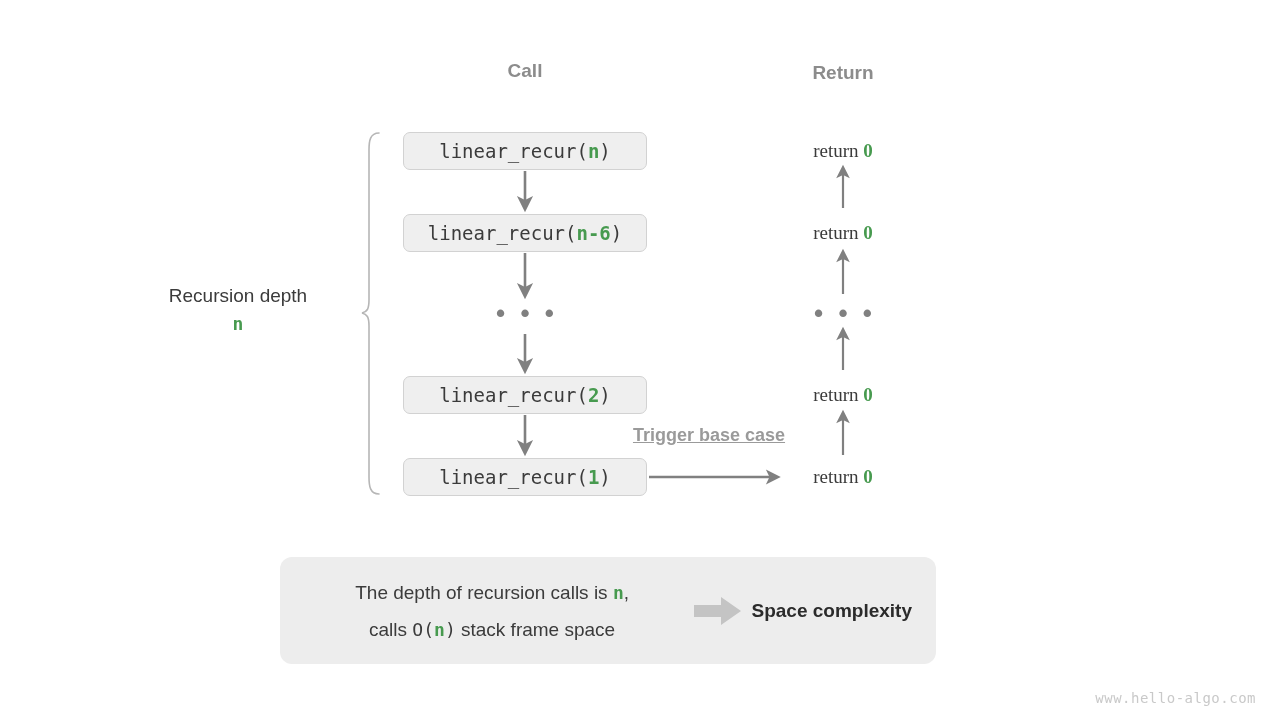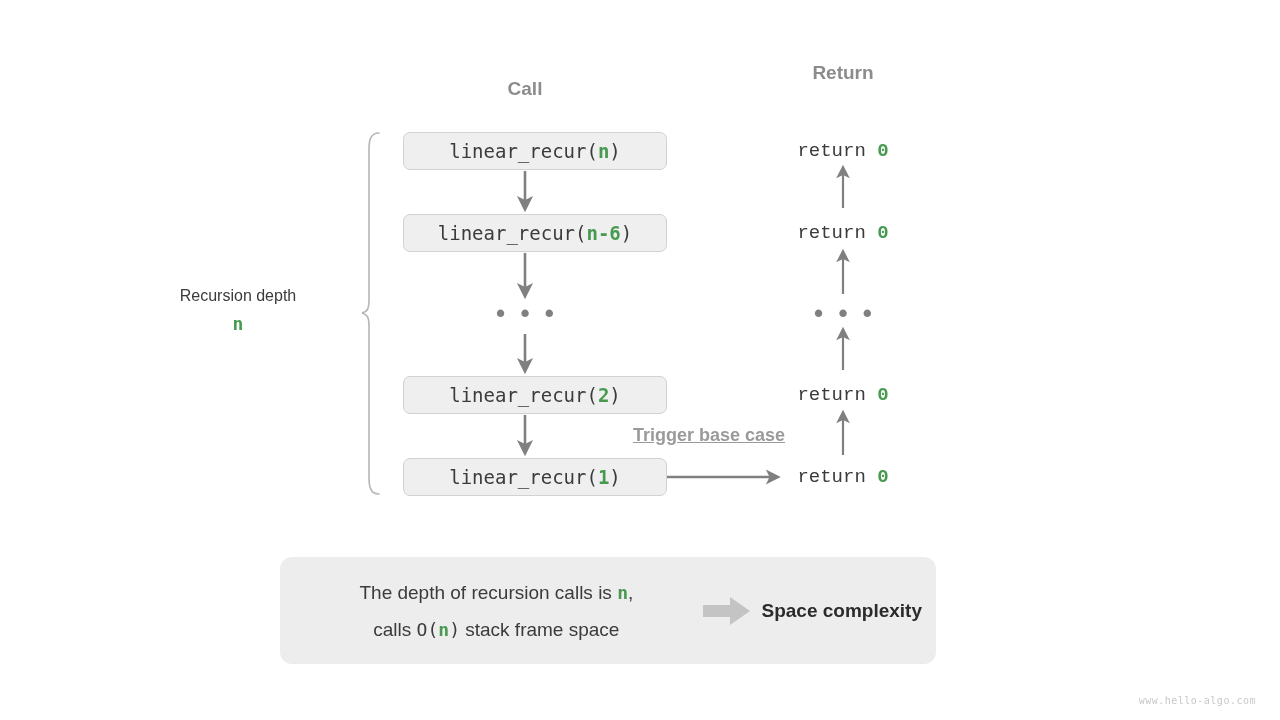--- a/index.html
+++ b/index.html
@@ -25,28 +25,28 @@
   .col-header {
     position: absolute;
     font-family: "Liberation Sans", sans-serif;
     font-size: 19px;
     font-weight: bold;
     color: #8c8c8c;
     text-align: center;
     white-space: nowrap;
     transform: translateX(-50%);
   }
-  #hdr-call  { left: 525px; top: 78px; }
+  #hdr-call  { left: 525px; top: 60px; }
   #hdr-return{ left: 843px; top: 62px; }
 
   
   .call-box {
     position: absolute;
     left: 403px;
-    width: 264px;
+    width: 244px;
     height: 38px;
     box-sizing: border-box;
     background: #efefef;
     border: 1.5px solid #d2d2d2;
     border-radius: 7px;
     display: flex;
     align-items: center;
     justify-content: center;
     font-family: "DejaVu Sans Mono", monospace;
     font-size: 19px;
@@ -59,21 +59,21 @@
   #box-0 { top: 132px; }
   #box-1 { top: 214px; }
   #box-2 { top: 376px; }
   #box-3 { top: 458px; }
 
   
   .ret-text {
     position: absolute;
     left: 843px;
     transform: translateX(-50%);
-    font-family: Liberation Mono, monospace;
+    font-family: Liberation Serif, serif;
     font-size: 19px;
     color: #3b3b3b;
     white-space: nowrap;
   }
   .ret-text .zero { color: #479a4f; font-weight: bold; }
   #ret-0 { top: 140px; }
   #ret-1 { top: 222px; }
   #ret-2 { top: 384px; }
   #ret-3 { top: 466px; }
 
@@ -119,21 +119,21 @@
     position: absolute;
     left: 238px;
     top: 283px;
     transform: translateX(-50%);
     text-align: center;
     white-space: nowrap;
   }
   #depth-label .dl-line1 {
     display: block;
     font-family: "Liberation Sans", sans-serif;
-    font-size: 16px;
+    font-size: 19px;
     color: #3b3b3b;
     line-height: 26px;
   }
   #depth-label .dl-line2 {
     display: block;
     font-family: "DejaVu Sans Mono", monospace;
     font-size: 18px;
     font-weight: bold;
     color: #479a4f;
     line-height: 30px;
@@ -171,21 +171,21 @@
 
   #summary-arrow {
     width: 70px;
     display: flex;
     align-items: center;
     justify-content: center;
   }
   #summary-right {
     flex: 1;
     text-align: left;
-    padding-right: 14px;
+    padding-right: 24px;
   }
   #summary-right .sr-title {
     display: block;
     font-family: "Liberation Sans", sans-serif;
     font-size: 19px;
     font-weight: bold;
     color: #2b2b2b;
     line-height: 33px;
     white-space: nowrap;
   }
@@ -198,21 +198,21 @@
     line-height: 33px;
     white-space: nowrap;
   }
 
   
   #watermark {
     position: absolute;
     right: 24px;
     bottom: 14px;
     font-family: "DejaVu Sans Mono", monospace;
-    font-size: 10px;
+    font-size: 14px;
     color: #c9c9c9;
     letter-spacing: 0.5px;
     white-space: nowrap;
   }
 </style>
 </head>
 <body>
 
 <div class="stage">
 

